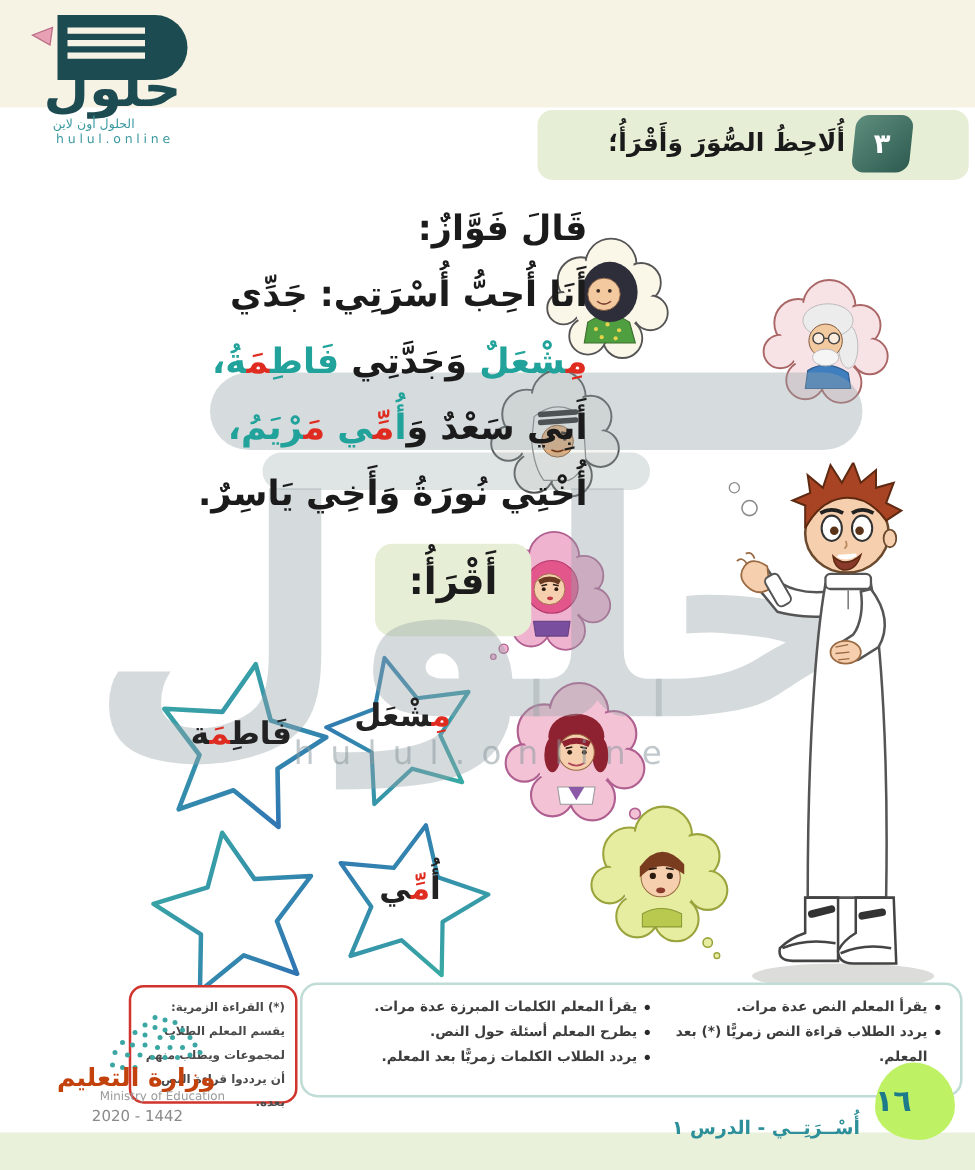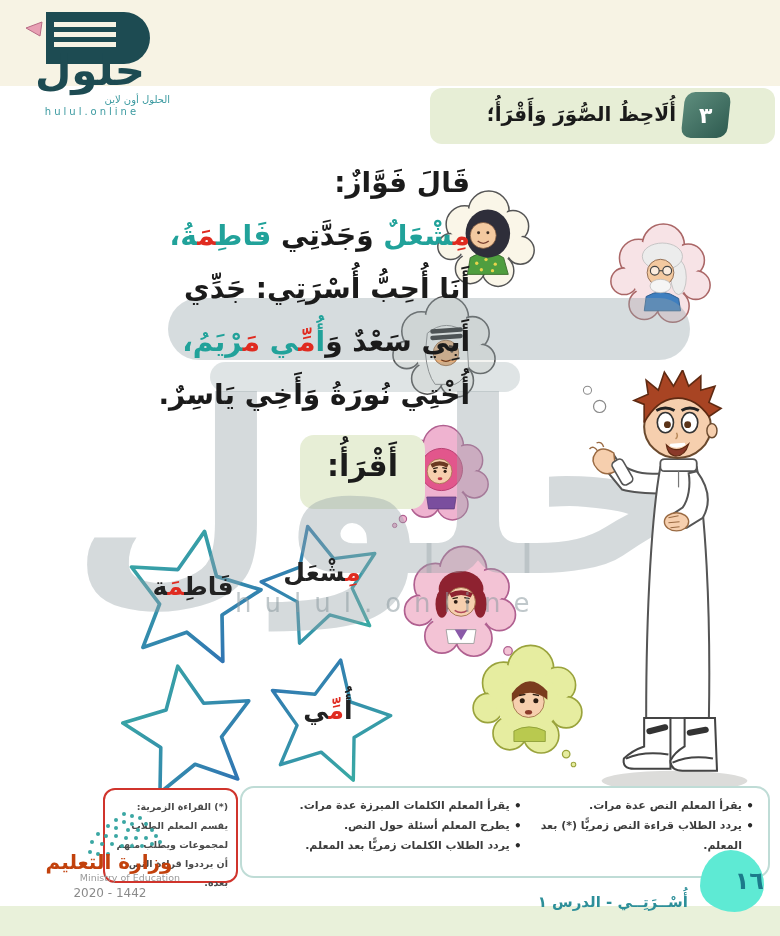--- a/index.html
+++ b/index.html
@@ -10,21 +10,21 @@
   }
   .abs { position:absolute; }
 
   
   .top-strip { left:0; top:0; width:780px; height:86px; background:#f7f3e4; z-index:1; }
   .bottom-strip { left:0; top:906px; width:780px; height:30px; background:#e9f1da; z-index:1; }
 
   
   .logo-block { left:12px; top:2px; width:170px; height:120px; z-index:4; }
   .logo-word { left:20px; top:46px; width:140px; font-size:42px; font-weight:bold; color:#1d4b52; text-align:center; direction:rtl; z-index:4;}
-  .logo-tagline { left:20px; top:94px; width:150px; font-size:10px; color:#3b9aa0; text-align:right; direction:rtl; z-index:4;}
+  .logo-tagline { left:0; top:94px; width:150px; font-size:10px; color:#3b9aa0; text-align:center; direction:rtl; z-index:4;}
   .logo-site { left:14px; top:106px; width:156px; font-size:10px; color:#3b9aa0; letter-spacing:3px; text-align:center; z-index:4;}
 
   
   .header-band { left:430px; top:88px; width:345px; height:56px; background:#e7eed6; border-radius:12px; z-index:2; }
   .header-title { left:440px; top:102px; width:236px; direction:rtl; text-align:right; font-size:20px; font-weight:bold; color:#1a1a1a; z-index:4; }
   .header-badge { left:683px; top:92px; width:46px; height:46px; background:linear-gradient(135deg,#5e8d7d,#2e5b50); border-radius:10px; transform:skewX(-6deg); z-index:4; display:flex; align-items:center; justify-content:center; }
   .header-badge span { color:#fff; font-size:22px; font-weight:bold; transform:skewX(6deg); }
 
   
   .story { left:148px; top:156px; width:322px; direction:rtl; text-align:right; z-index:4; }
@@ -62,21 +62,21 @@
   .footnote-box { left:103px; top:788px; width:135px; height:95px; border:2.5px solid #d0342c; border-radius:12px; background:#fff; z-index:4; padding:7px 8px; direction:rtl; }
   .footnote-text { font-size:9.5px; color:#4a4a4a; font-weight:600; line-height:2.0; text-align:right; }
 
   
   .ministry-dots { left:86px; top:810px; z-index:5; }
   .ministry-ar { left:44px; top:850px; width:130px; font-size:20px; font-weight:bold; color:#c2410c; text-align:center; direction:rtl; z-index:5; }
   .ministry-en { left:40px; top:872px; width:140px; font-size:9.5px; color:#9a9a9a; text-align:right; z-index:5; }
   .ministry-year { left:40px; top:886px; width:140px; font-size:12px; color:#8a8a8a; text-align:center; z-index:5; }
 
   
-  .page-blob { left:700px; top:850px; width:64px; height:62px; background:#5eead4; border-radius:48% 52% 46% 54% / 58% 56% 44% 42%; z-index:4; display:flex; align-items:center; justify-content:flex-end; }
+  .page-blob { left:700px; top:850px; width:64px; height:62px; background:#bef264; border-radius:48% 52% 46% 54% / 58% 56% 44% 42%; z-index:4; display:flex; align-items:center; justify-content:flex-start; }
   .page-blob span { color:#1c7a8a; font-size:24px; font-weight:bold; }
   .footer-lesson { left:470px; top:893px; width:218px; text-align:right; direction:rtl; font-size:15px; font-weight:bold; color:#2d8f99; z-index:4; }
 </style>
 </head>
 <body>
 
 <div class="page">
 
   <div class="abs top-strip"></div>
   <div class="abs bottom-strip"></div>
@@ -98,22 +98,22 @@
   </div>
   <div class="abs header-title">أُلَاحِظُ الصُّوَرَ وَأَقْرَأُ؛</div>
 
   <div class="abs wm-band1"></div>
   <div class="abs wm-band2"></div>
   <div class="abs wm-word">حلول</div>
   <div class="abs wm-site">hulul.online</div>
 
   <div class="abs story">
     <div class="line">قَالَ فَوَّازٌ:</div>
+    <div class="line">أَنَا أُحِبُّ أُسْرَتِي: جَدِّي</div>
     <div class="line"><span class="r">مِ</span><span class="t">شْعَلٌ</span><span> وَجَدَّتِي </span><span class="t">فَاطِ</span><span class="r">مَ</span><span class="t">ةُ،</span></div>
-    <div class="line">أَنَا أُحِبُّ أُسْرَتِي: جَدِّي</div>
     <div class="line"><span>أَبِي سَعْدٌ وَ</span><span class="t">أُ</span><span class="r">مِّ</span><span class="t">ي </span><span class="r">مَ</span><span class="t">رْيَمُ،</span></div>
     <div class="line">أُخْتِي نُورَةُ وَأَخِي يَاسِرٌ.</div>
   </div>
 
   <svg class="abs fig" style="left:435px;top:180px;" width="102" height="122" viewBox="0 0 110 120">
     <g stroke="#555" stroke-width="1.6" fill="#faf6e8">
       <circle cx="32" cy="42" r="20"></circle>
         <circle cx="58" cy="28" r="22"></circle>
         <circle cx="84" cy="44" r="17"></circle>
       <circle cx="92" cy="70" r="15"></circle>

